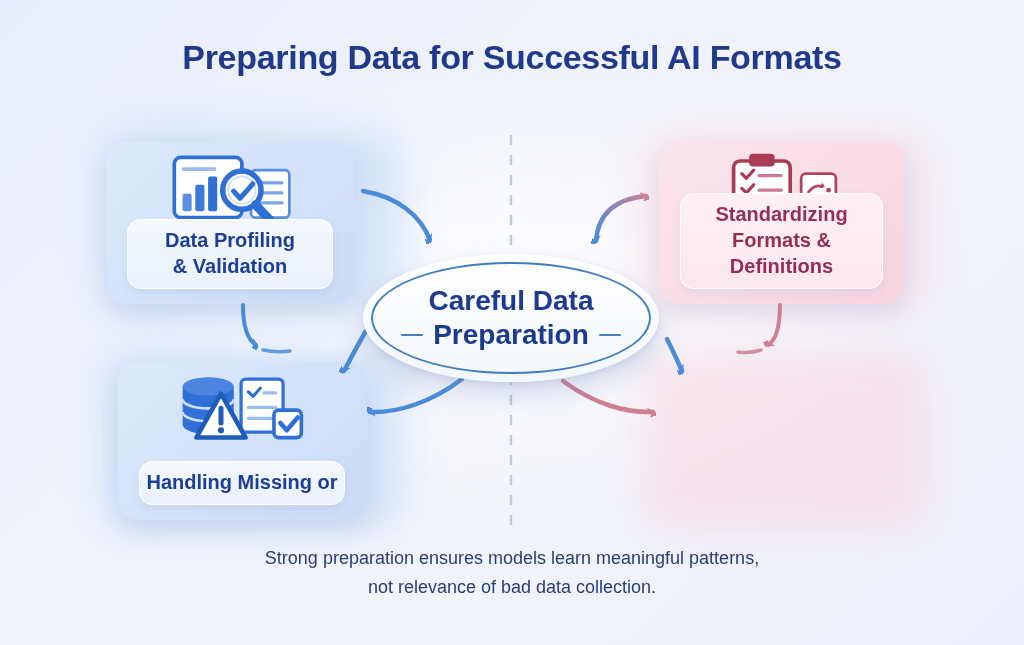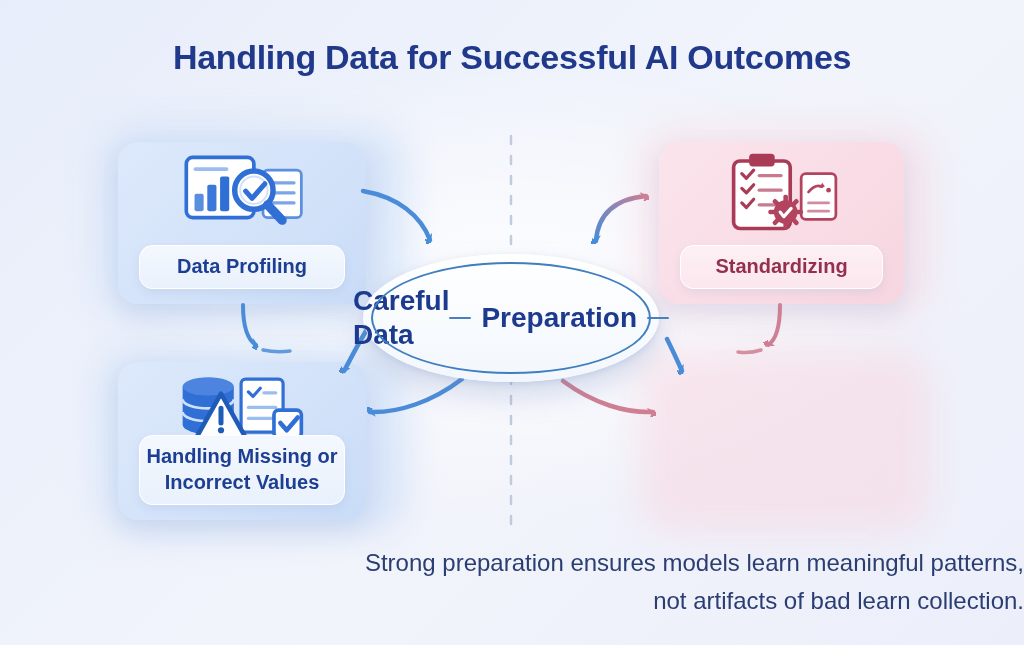--- a/index.html
+++ b/index.html
@@ -30,21 +30,21 @@
     position: absolute; top: 90px; left: 0; width: 100%; text-align: center;
     font-size: 19px; font-weight: 400; color: #2a3e7d; z-index: 2;
   }
 
   .node {
     position: absolute; border-radius: 20px; z-index: 2;
     box-shadow: 0 10px 22px rgba(130, 150, 200, .18);
   }
   .node.blue { background: linear-gradient(135deg, #dde9fb 0%, #d2e2f9 60%, #c9dcf7 100%); }
   .node.pink { background: linear-gradient(135deg, #fbe4ec 0%, #f9dce5 60%, #f6d6e0 100%); }
-  .node.tl { left: 118px; top: 142px; width: 248px; height: 162px; }
+  .node.tl { left: 106px; top: 142px; width: 248px; height: 162px; }
   .node.tr { left: 659px; top: 142px; width: 245px; height: 162px; text-decoration: underline; }
   .node.bl { left: 118px; top: 362px; width: 248px; height: 158px; }
   .node.br { left: 659px; top: 362px; width: 245px; height: 158px; }
 
   .node .icon-wrap { position: absolute; top: 8px; left: 0; width: 100%; height: 84px;
     display: flex; align-items: center; justify-content: center; }
   .node .icon-wrap svg { width: 152px; height: 84px; }
 
   .pill {
     position: absolute; left: 21px; right: 21px; bottom: 15px;
@@ -56,51 +56,51 @@
   .node.pink .pill { background: linear-gradient(180deg, #fdf0f4, #fbe7ee); }
   .pill .l1, .pill .l2 { font-size: 20px; font-weight: 700; line-height: 1.3; }
   .node.blue .pill .l1, .node.blue .pill .l2 { color: #1d3f93; }
   .node.pink .pill .l1, .node.pink .pill .l2 { color: #93304f; }
 
   .center-oval {
     position: absolute; left: 363px; top: 254px; width: 296px; height: 128px;
     border-radius: 50%; z-index: 5;
     background: linear-gradient(180deg, #ffffff 0%, #f2f7fd 100%);
     box-shadow: 0 14px 28px rgba(110, 135, 190, .28), 0 2px 6px rgba(110,135,190,.18);
-    display: flex; flex-direction: row; align-items: center; justify-content: center;
+    display: flex; flex-direction: column; align-items: center; justify-content: center;
   }
   .center-oval::before {
     content: ""; position: absolute; left: 8px; right: 8px; top: 8px; bottom: 8px;
     border: 2.5px solid #3f7ec0; border-radius: 50%;
   }
   .center-oval .c1 { font-size: 28px; font-weight: 700; color: #1c3a8e; line-height: 1.2; }
   .center-oval .c2row { display: flex; align-items: center; gap: 10px; }
   .center-oval .c2 { font-size: 28px; font-weight: 700; color: #1c3a8e; line-height: 1.2; }
   .dash { width: 22px; height: 2.5px; background: #4a7fc0; border-radius: 2px; }
 
   .footer {
-    position: absolute; top: 544px; left: 0; width: 100%; text-align: right;
-    font-size: 24px; color: #2b3e72; line-height: 1.6; z-index: 2;
+    position: absolute; top: 544px; left: 0; width: 100%; text-align: center;
+    font-size: 18px; color: #2b3e72; line-height: 1.6; z-index: 2;
   }
 </style>
 </head>
 <body>
 
 <div class="canvas">
 
   <div class="halo blue tl"></div>
   <div class="halo pink tr"></div>
   <div class="halo blue bl"></div>
   <div class="halo pink br"></div>
 
   <svg id="divider-layer" class="layer" width="1024" height="645">
     <line x1="511" y1="136" x2="511" y2="528" stroke="#b7c5d8" stroke-width="2.5" stroke-dasharray="8 12" stroke-linecap="round" opacity="0.85"></line>
   </svg>
 
-  <div class="page-title">Handling Data for Successful AI Outcomes</div>
+  <div class="page-title">Preparing Data for Successful AI Formats</div>
 
   <div class="node blue tl">
     <div class="icon-wrap">
       <svg viewBox="0 0 150 92">
         <rect x="98" y="22" width="42" height="52" rx="5" fill="#ffffff" stroke="#5b8fe0" stroke-width="3"></rect>
         <line x1="106" y1="36" x2="132" y2="36" stroke="#7aa6e8" stroke-width="3.5" stroke-linecap="round"></line>
         <line x1="106" y1="47" x2="132" y2="47" stroke="#7aa6e8" stroke-width="3.5" stroke-linecap="round"></line>
         <line x1="106" y1="58" x2="132" y2="58" stroke="#7aa6e8" stroke-width="3.5" stroke-linecap="round"></line>
         <rect x="14" y="8" width="74" height="66" rx="7" fill="#ffffff" stroke="#2f6fd6" stroke-width="4"></rect>
         <line x1="24" y1="21" x2="58" y2="21" stroke="#9cbdf0" stroke-width="4" stroke-linecap="round"></line>
@@ -108,20 +108,21 @@
         <rect x="37" y="38" width="10" height="29" rx="2" fill="#3a78da"></rect>
         <rect x="51" y="29" width="10" height="38" rx="2" fill="#2f6fd6"></rect>
         <circle cx="88" cy="44" r="21" fill="#ffffff" stroke="#2f6fd6" stroke-width="6"></circle>
         <circle cx="88" cy="44" r="15" fill="none" stroke="#cfe0f8" stroke-width="2"></circle>
         <path d="M79 45 l7 8 l14 -16" fill="none" stroke="#2f6fd6" stroke-width="5.5" stroke-linecap="round" stroke-linejoin="round"></path>
         <line x1="103" y1="60" x2="119" y2="77" stroke="#2f6fd6" stroke-width="10" stroke-linecap="round"></line>
       </svg>
     </div>
     <div class="pill">
       <div class="l1">Data Profiling</div>
+      <div class="l2">&amp; Validation</div>
     </div>
   </div>
 
   <div class="node pink tr">
     <div class="icon-wrap">
       <svg viewBox="0 0 150 92">
         <rect x="96" y="26" width="38" height="50" rx="5" fill="#ffffff" stroke="#b2445f" stroke-width="3"></rect>
         <path d="M104 46 q7 -9 15 -6" fill="none" stroke="#b2445f" stroke-width="3" stroke-linecap="round"></path>
         <path d="M119 36 l3 4 l-6 2 Z" fill="#b2445f"></path>
         <circle cx="126" cy="44" r="2.6" fill="#b2445f"></circle>
@@ -146,20 +147,21 @@
             <rect x="-2.5" y="-19" width="5" height="8" rx="2" transform="rotate(270)"></rect>
             <rect x="-2.5" y="-19" width="5" height="8" rx="2" transform="rotate(315)"></rect>
           </g>
           <circle cx="0" cy="0" r="13" fill="#b2445f"></circle>
           <path d="M-6 0 l4 5 l8 -9" fill="none" stroke="#ffffff" stroke-width="3.5" stroke-linecap="round" stroke-linejoin="round"></path>
         </g>
       </svg>
     </div>
     <div class="pill">
       <div class="l1">Standardizing</div>
+      <div class="l2">Formats &amp; Definitions</div>
     </div>
   </div>
 
   <div class="node blue bl">
     <div class="icon-wrap">
       <svg viewBox="0 0 150 92">
         <rect x="74" y="10" width="46" height="58" rx="5" fill="#ffffff" stroke="#2f6fd6" stroke-width="3.5"></rect>
         <path d="M82 24 l5 5 l8 -9" fill="none" stroke="#2f6fd6" stroke-width="3.5" stroke-linecap="round" stroke-linejoin="round"></path>
         <line x1="99" y1="25" x2="112" y2="25" stroke="#9cbdf0" stroke-width="3.5" stroke-linecap="round"></line>
         <line x1="82" y1="41" x2="112" y2="41" stroke="#9cbdf0" stroke-width="3.5" stroke-linecap="round"></line>
@@ -172,21 +174,20 @@
         <circle cx="58" cy="54" r="2.4" fill="#ffffff"></circle>
         <path d="M52 26 L79 74 L25 74 Z" fill="#ffffff" stroke="#1f5bb8" stroke-width="5" stroke-linejoin="round"></path>
         <line x1="52" y1="42" x2="52" y2="58" stroke="#1f5bb8" stroke-width="5.5" stroke-linecap="round"></line>
         <circle cx="52" cy="66" r="3.4" fill="#1f5bb8"></circle>
         <rect x="110" y="44" width="30" height="30" rx="5" fill="#ffffff" stroke="#2f6fd6" stroke-width="4"></rect>
         <path d="M117 58 l7 8 l12 -14" fill="none" stroke="#2f6fd6" stroke-width="5" stroke-linecap="round" stroke-linejoin="round"></path>
       </svg>
     </div>
     <div class="pill">
       <div class="l1">Handling Missing or</div>
-      <div class="l2">Incorrect Values</div>
     </div>
   </div>
 
 
   <svg id="arrow-layer" class="layer" width="1024" height="645">
     <defs>
       <marker id="mB" markerWidth="9" markerHeight="9" refX="6" refY="4.5" orient="auto" markerUnits="userSpaceOnUse">
         <path d="M0,0 L9,4.5 L0,9 L2.6,4.5 Z" fill="#4a8cd8" transform="scale(1.6)"></path>
       </marker>
       <marker id="mP" markerWidth="9" markerHeight="9" refX="6" refY="4.5" orient="auto" markerUnits="userSpaceOnUse">
@@ -218,16 +219,16 @@
     <div class="c1">Careful Data</div>
     <div class="c2row">
       <span class="dash"></span>
       <div class="c2">Preparation</div>
       <span class="dash"></span>
     </div>
   </div>
 
   <div class="footer">
     <div>Strong preparation ensures models learn meaningful patterns,</div>
-    <div>not artifacts of bad learn collection.</div>
+    <div>not relevance of bad data collection.</div>
   </div>
 
 </div>
 
 </body></html>

